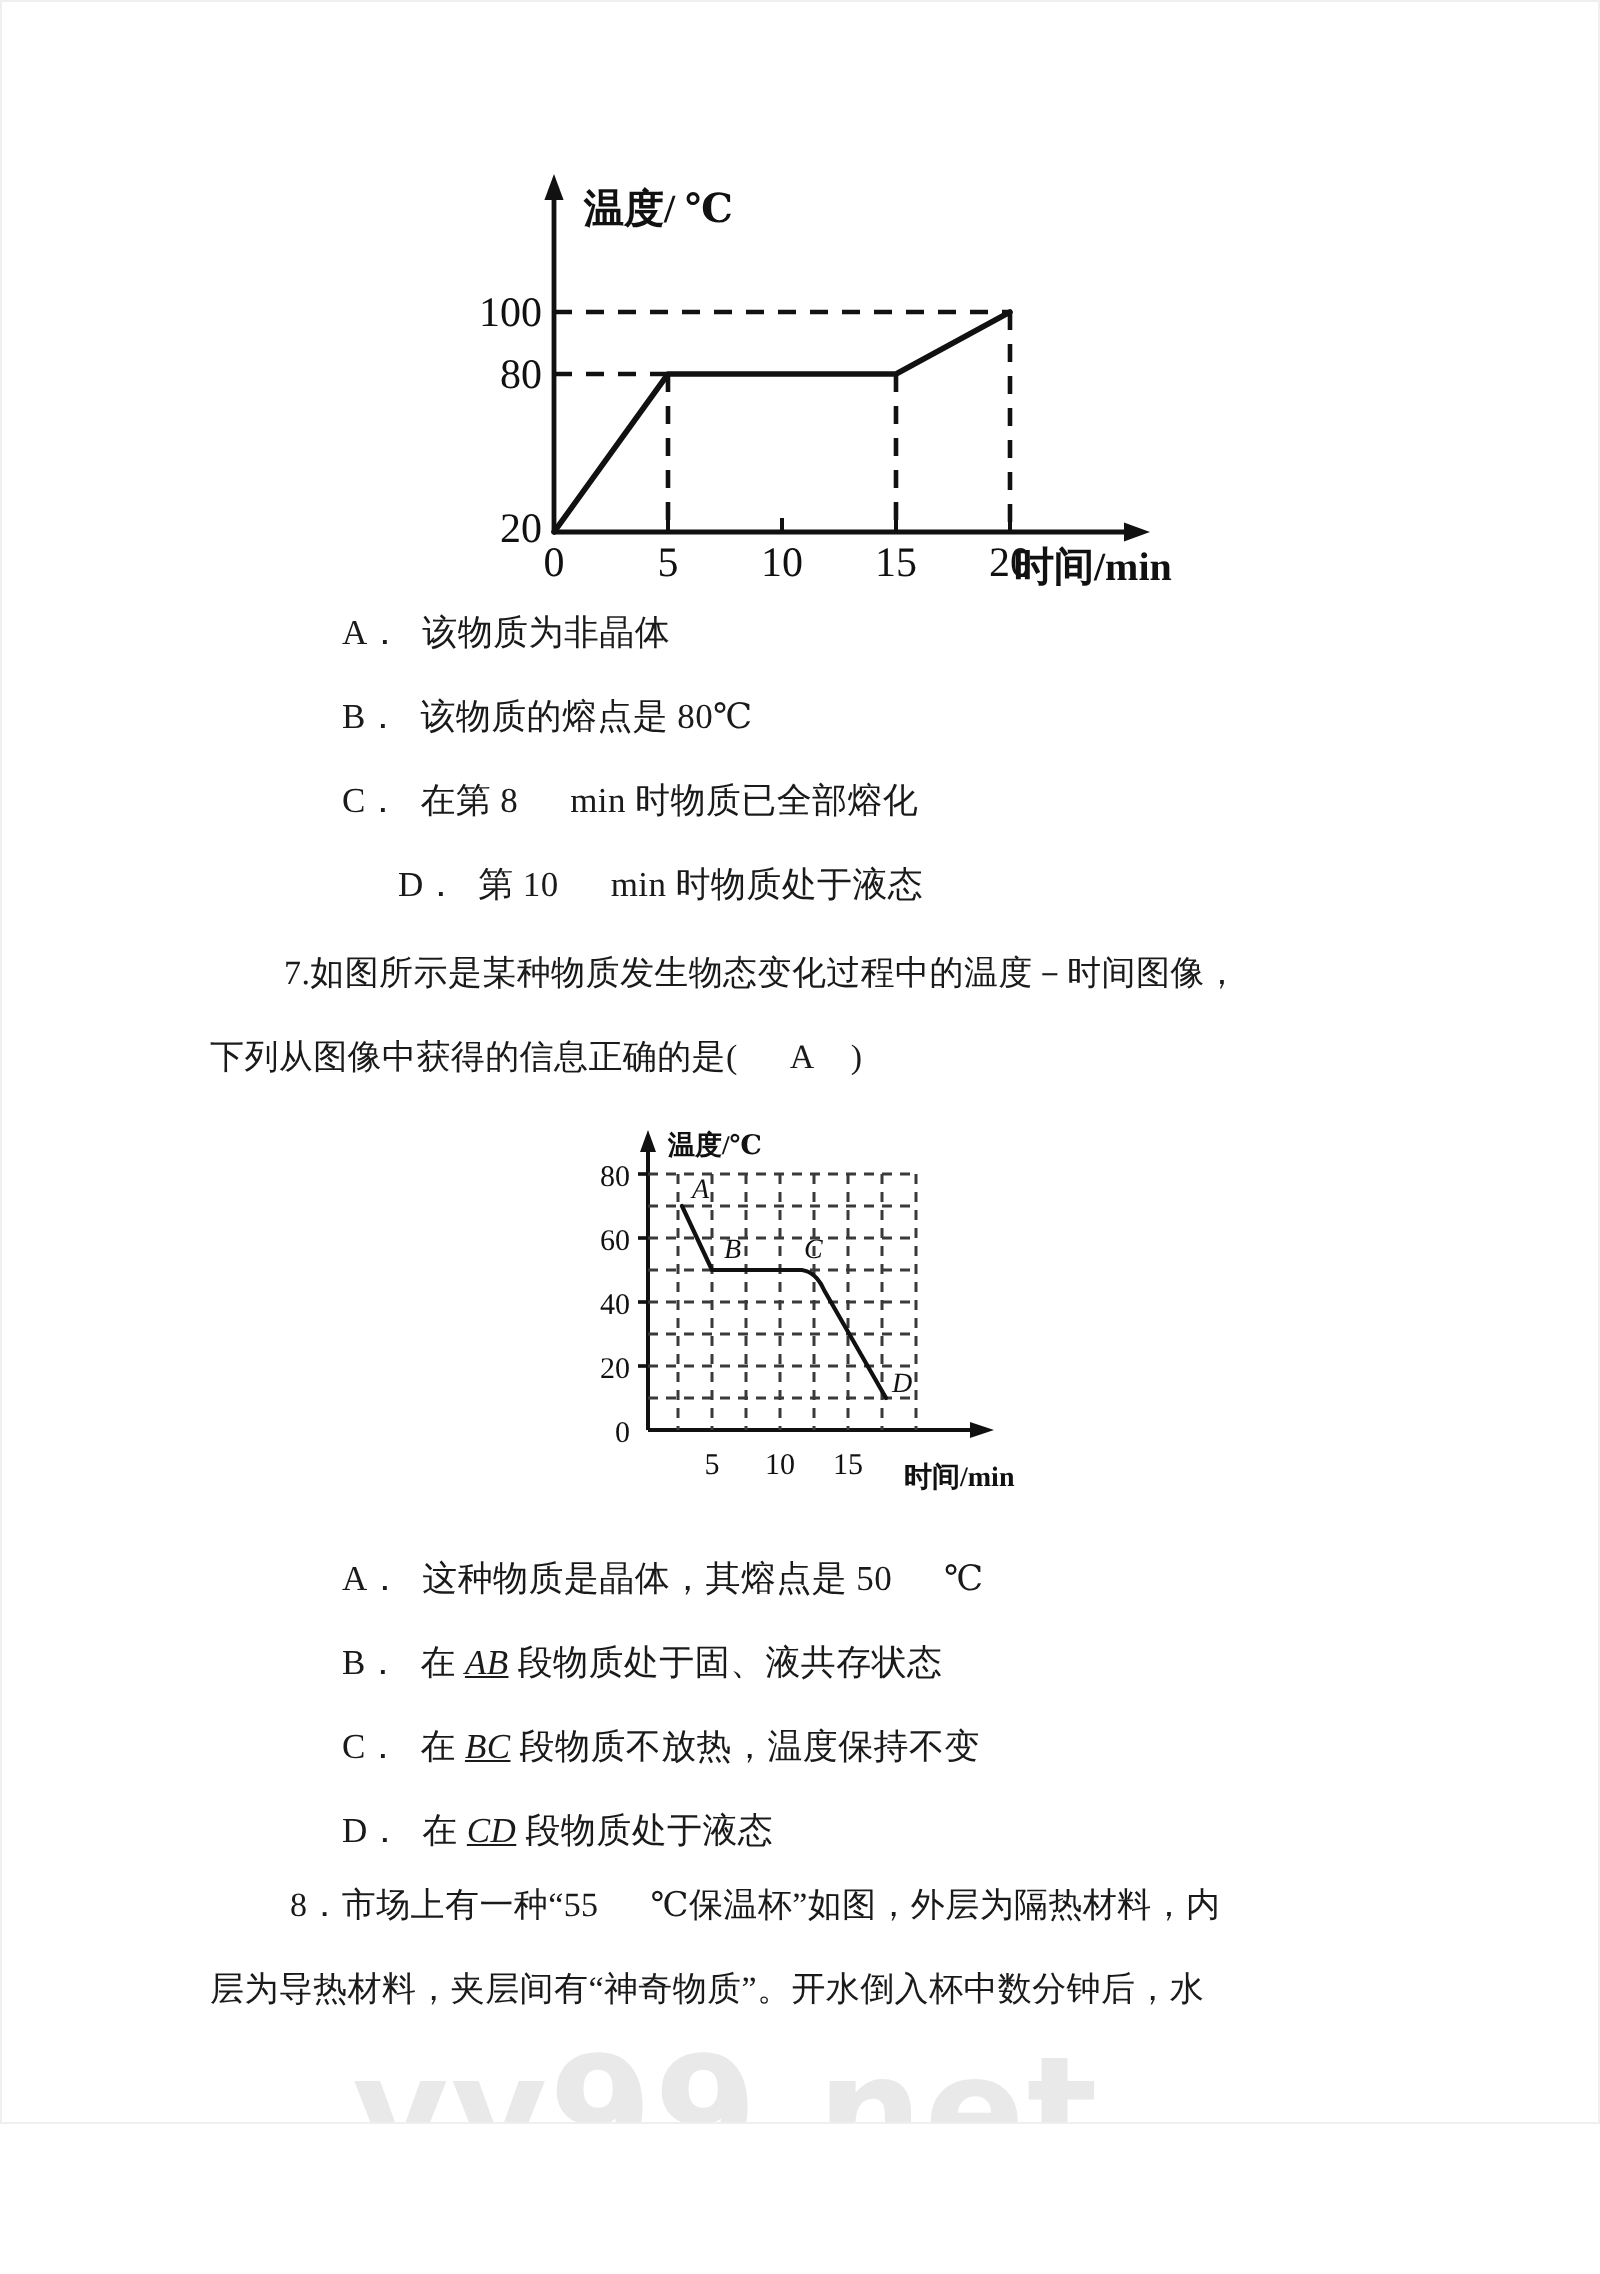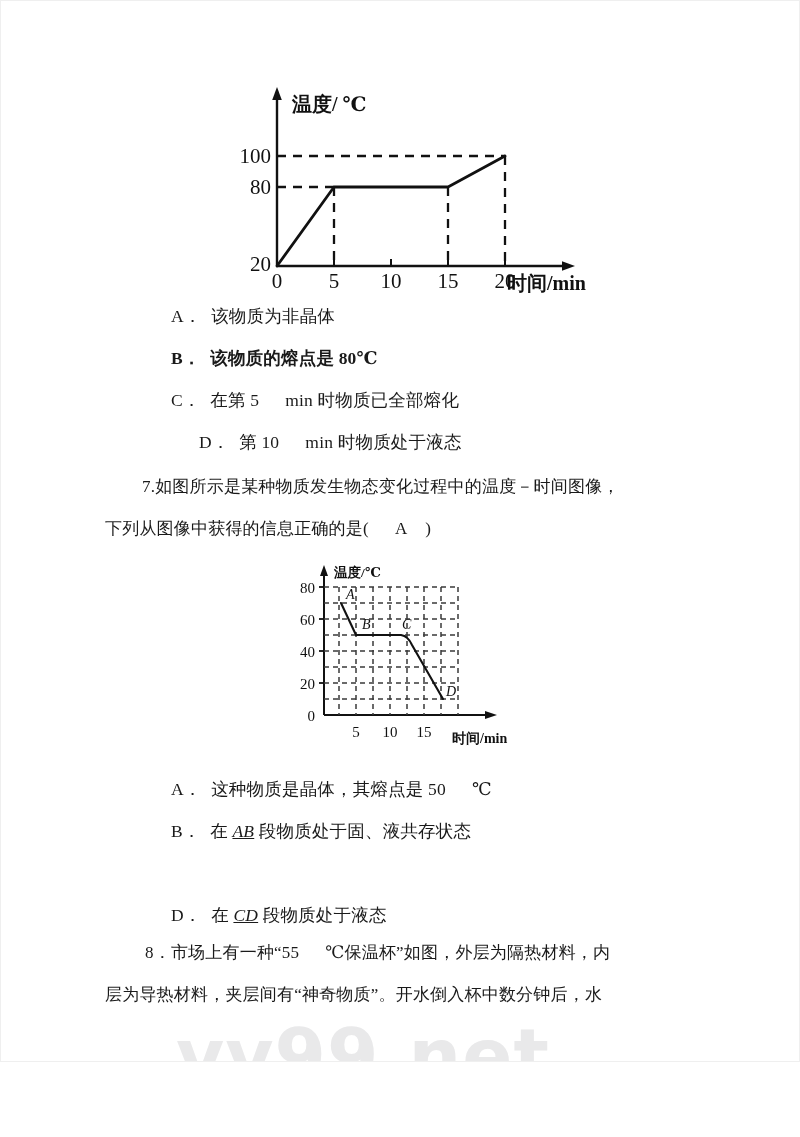--- a/index.html
+++ b/index.html
@@ -117,25 +117,25 @@
           <line x1="268" y1="77" x2="268" y2="187"></line>
         </g>
 
         <polyline points="40,187 97,108 211,108 268,77" fill="none" stroke="#111" stroke-width="2.8" stroke-linejoin="round" stroke-linecap="round"></polyline>
       </svg>
     </div>
 
     <div class="opt" style="left:170px; top:303px;text-align:right;">
       <span class="lbl">A．</span><span class="sp-sm"></span><span>该物质为非晶体</span>
     </div>
-    <div class="opt" style="left:170px; top:345px;font-weight:bold;">
+    <div class="opt" style="left:170px; top:345px;">
       <span class="lbl">B．</span><span class="sp-sm"></span><span>该物质的熔点是 80℃</span>
     </div>
     <div class="opt" style="left:170px; top:387px;">
-      <span class="lbl">C．</span><span class="sp-sm"></span><span>在第 5</span><span class="sp-wide"></span><span>min 时物质已全部熔化</span>
+      <span class="lbl">C．</span><span class="sp-sm"></span><span>在第 8</span><span class="sp-wide"></span><span>min 时物质已全部熔化</span>
     </div>
     <div class="opt" style="left:170px; top:429px;margin-left:28px;">
       <span class="lbl">D．</span><span class="sp-sm"></span><span>第 10</span><span class="sp-wide"></span><span>min 时物质处于液态</span>
     </div>
 
     <div class="qtext" style="left:141px; top:477px;">
       <span>7.</span><span>如图所示是某种物质发生物态变化过程中的温度－时间图像，</span>
     </div>
     <div class="qtext" style="left:104px; top:519px;">
       <span>下列从图像中获得的信息正确的是(</span><span class="sp-wide"></span><span>A</span><span class="sp-mid"></span><span>)</span>
@@ -200,20 +200,23 @@
         <text class="ax-label" x="182" y="139" font-size="14" font-style="italic">D</text>
       </svg>
     </div>
 
     <div class="opt" style="left:170px; top:776px;">
       <span class="lbl">A．</span><span class="sp-sm"></span><span>这种物质是晶体，其熔点是 50</span><span class="sp-wide"></span><span>℃</span>
     </div>
     <div class="opt" style="left:170px; top:818px;">
       <span class="lbl">B．</span><span class="sp-sm"></span><span>在 </span><span class="ital">AB</span><span> 段物质处于固、液共存状态</span>
     </div>
+    <div class="opt" style="left:170px; top:860px;">
+      <span class="lbl">C．</span><span class="sp-sm"></span><span>在 </span><span class="ital">BC</span><span> 段物质不放热，温度保持不变</span>
+    </div>
     <div class="opt" style="left:170px; top:902px;">
       <span class="lbl">D．</span><span class="sp-sm"></span><span>在 </span><span class="ital">CD</span><span> 段物质处于液态</span>
     </div>
 
     <div class="qtext" style="left:144px; top:943px;">
       <span>8．</span><span>市场上有一种“55</span><span class="sp-wide"></span><span>℃保温杯”如图，外层为隔热材料，内</span>
     </div>
     <div class="qtext" style="left:104px; top:985px;">
       <span>层为导热材料，夹层间有“神奇物质”。开水倒入杯中数分钟后，水</span>
     </div>

